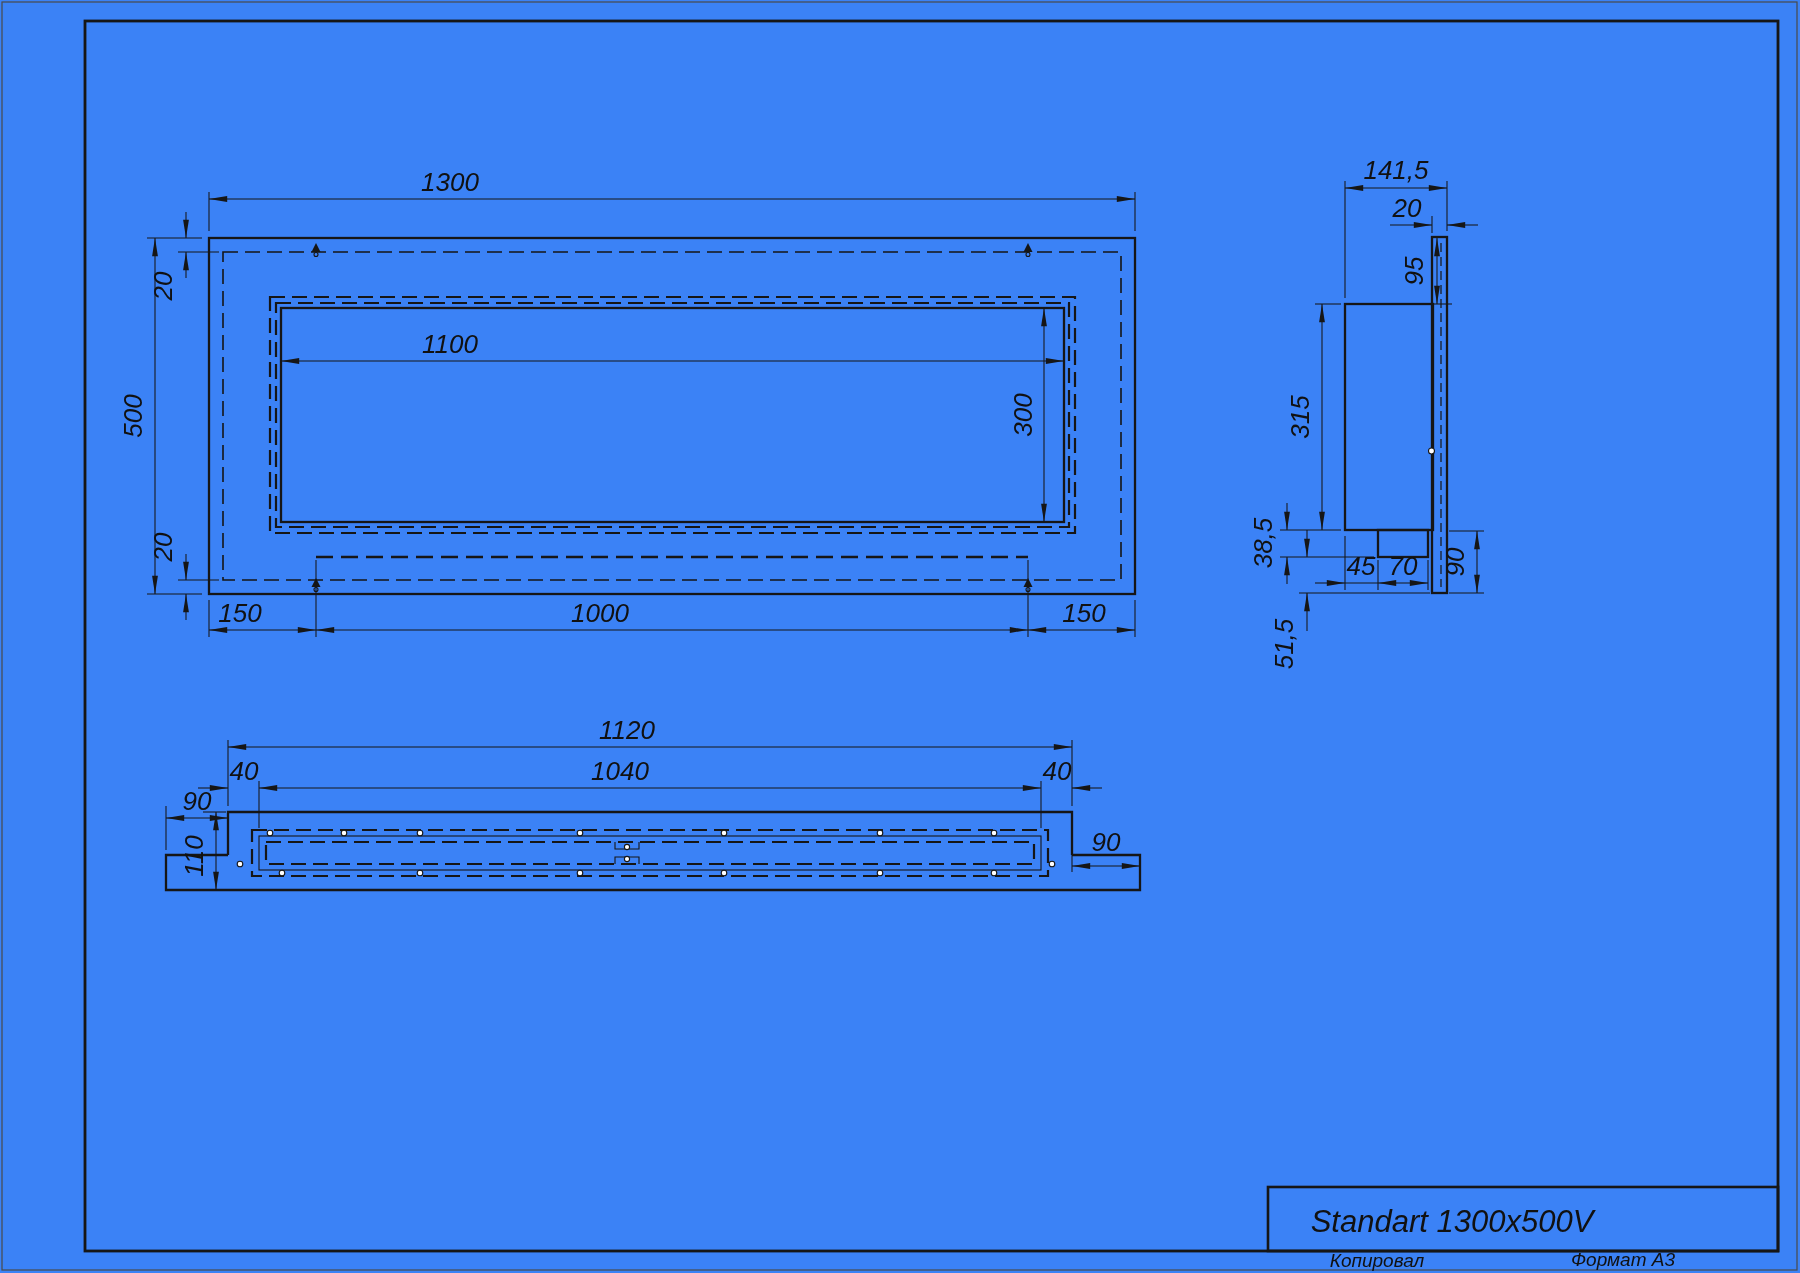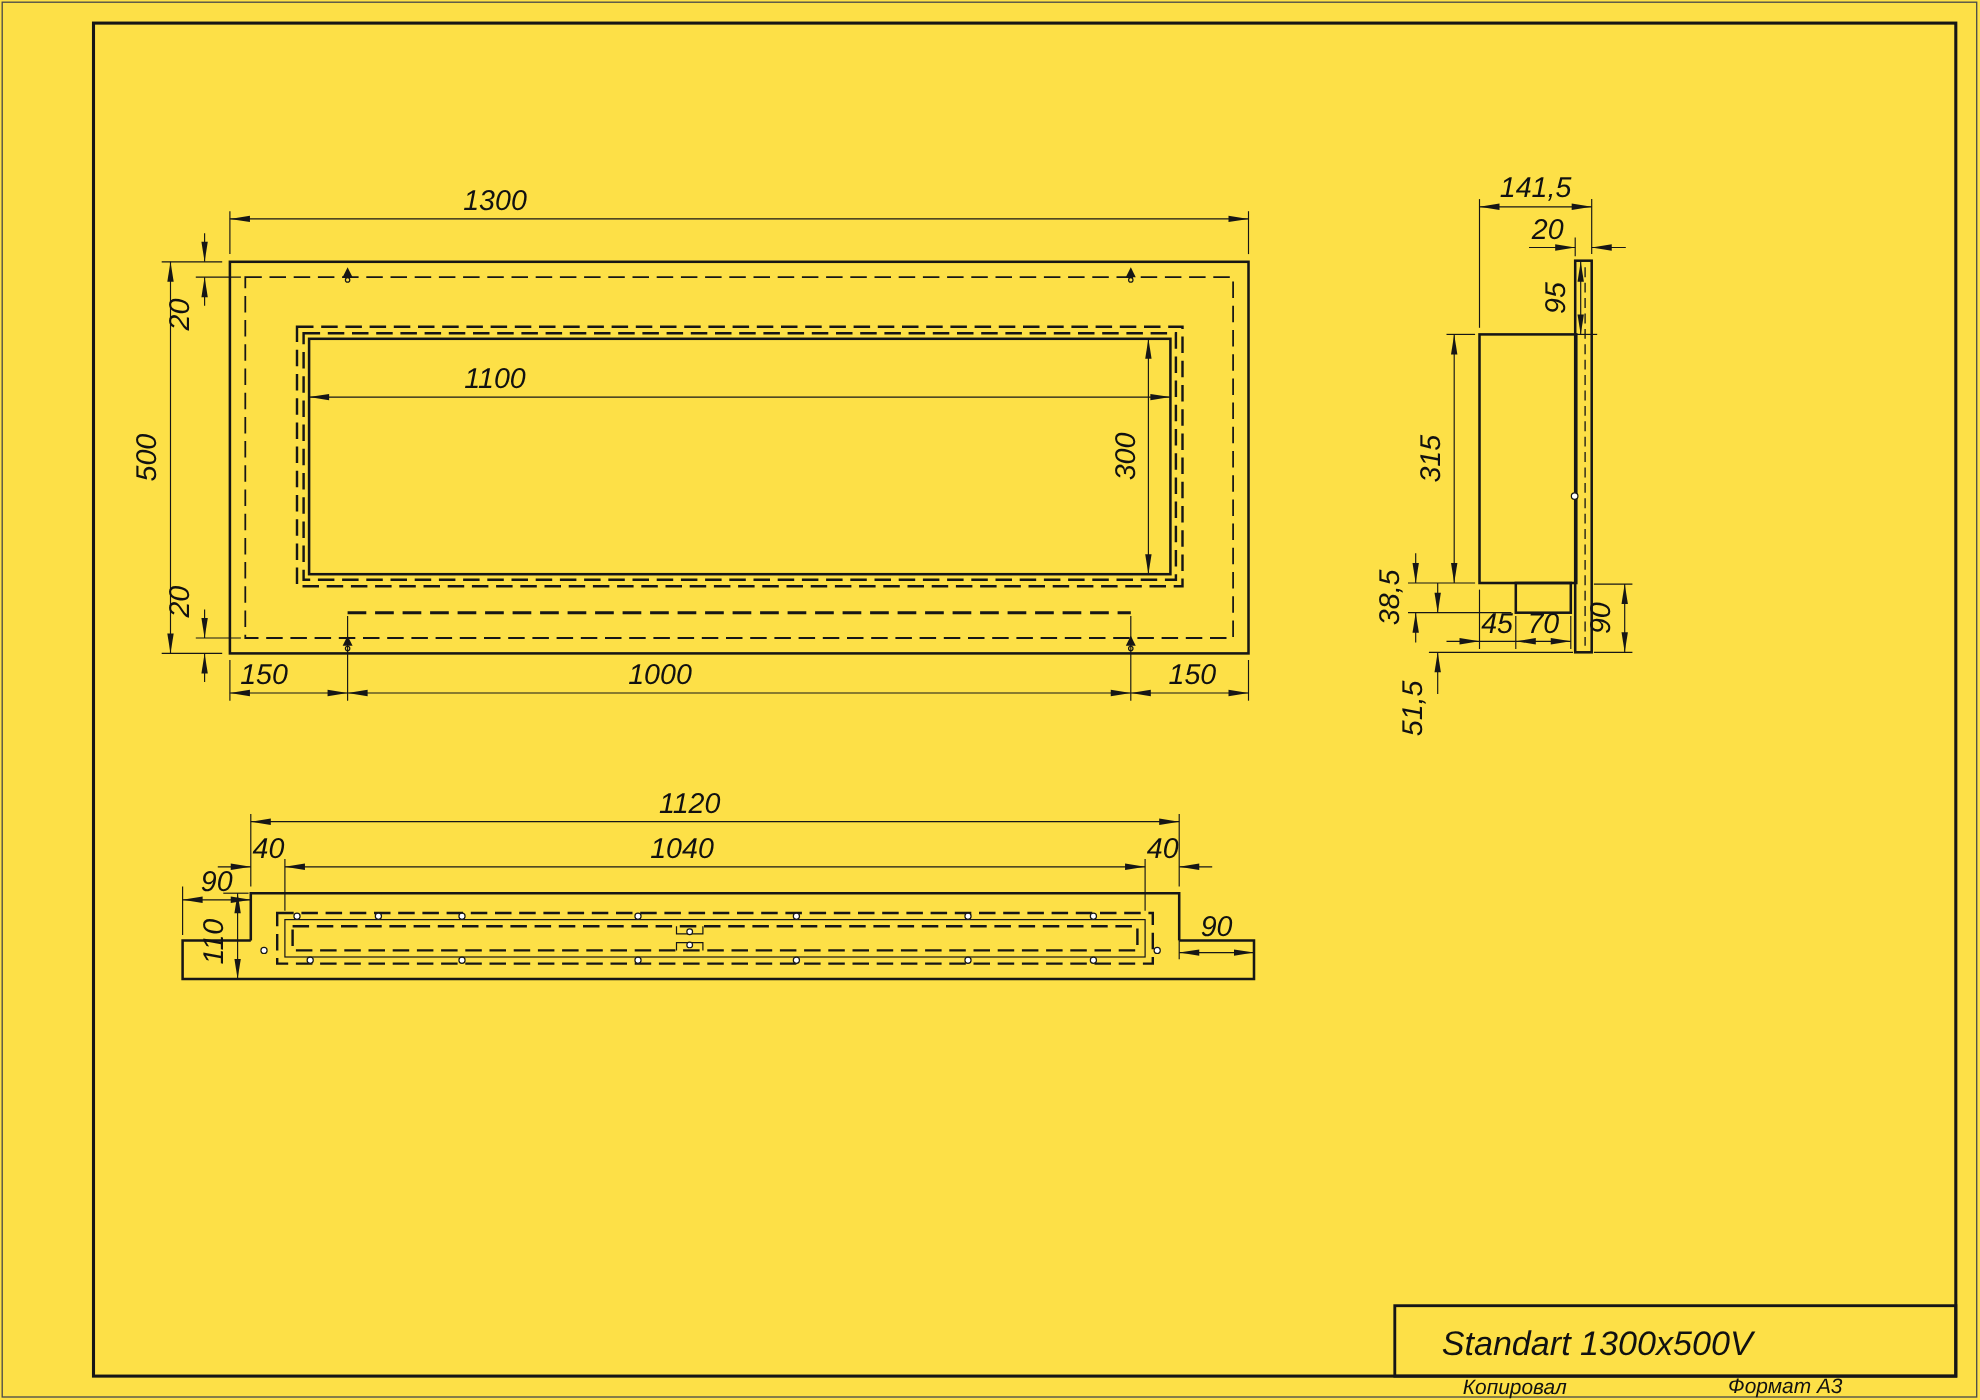--- a/index.html
+++ b/index.html
@@ -1,16 +1,16 @@
 <!DOCTYPE html>
 <html><head>
 <meta charset="utf-8">
 <style>
   html,body{margin:0;padding:0;background:#fff;}
-  .stage{position:relative;width:1800px;height:1273px;background:#fde047;overflow:hidden;}
+  .stage{position:relative;width:1800px;height:1273px;background:#3b82f6;overflow:hidden;}
   svg{position:absolute;left:0;top:0;}
   .thick{fill:none;stroke:#161616;stroke-width:2.3;}
   .thin{fill:none;stroke:#161616;stroke-width:1.1;}
   .dim{fill:none;stroke:#161616;stroke-width:1.05;}
   .dash-mid{fill:none;stroke:#161616;stroke-width:1.6;stroke-dasharray:15,7;}
   .dash-heavy{fill:none;stroke:#161616;stroke-width:2.2;stroke-dasharray:15,7;}
   .dash-xheavy{fill:none;stroke:#161616;stroke-width:2.7;stroke-dasharray:17,8;}
   .dash-thin{fill:none;stroke:#161616;stroke-width:1.2;stroke-dasharray:9,5;}
   .hole{fill:#fff;stroke:#161616;stroke-width:1.1;}
   text.d{font:italic 26px "Liberation Sans",sans-serif;fill:#111;}

